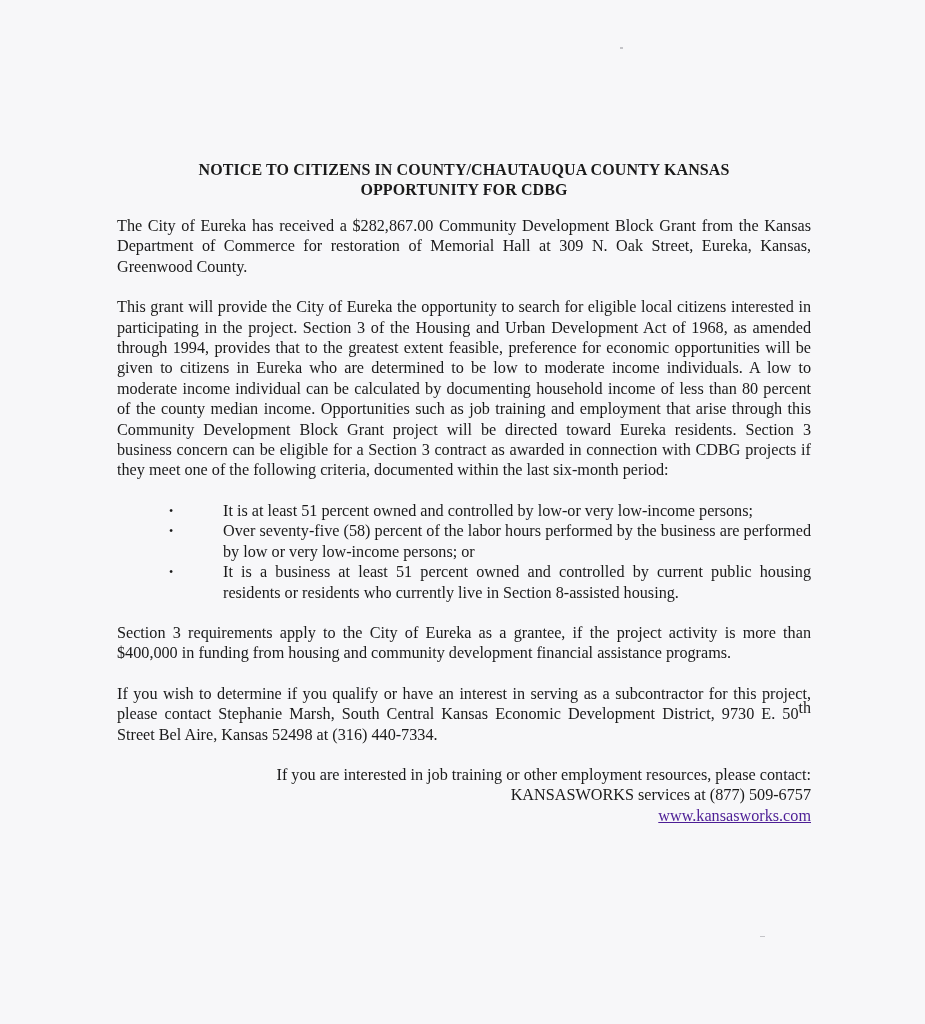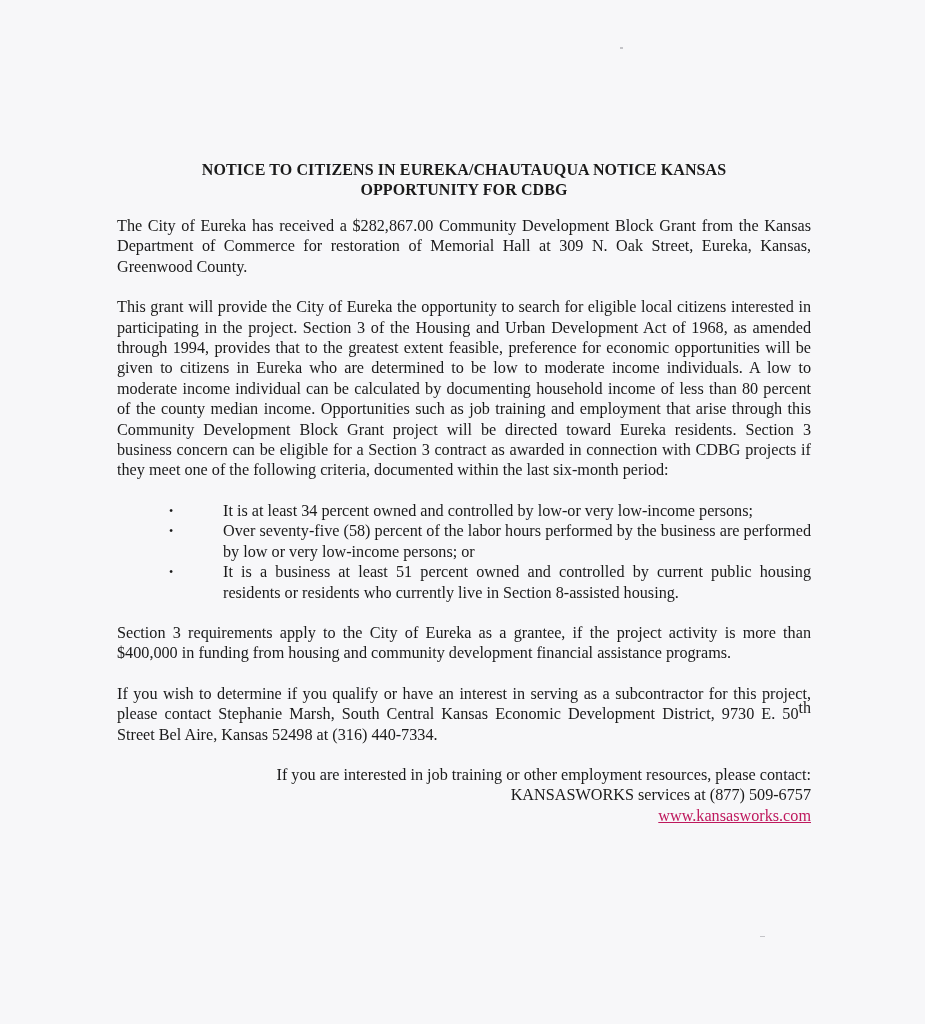--- a/index.html
+++ b/index.html
@@ -48,50 +48,50 @@
     text-align: justify;
   }
   ul.criteria li .bullet {
     position: absolute;
     left: 52px;
     top: 0;
     font-size: 12px;
   }
   sup { font-size: 16px; line-height: 0; vertical-align: super; }
   a.link {
-    color: #be185d;
+    color: #4c1d95;
   }
   .speck {
     position: absolute;
     width: 3px;
     height: 2px;
     background: #b6b6bc;
     opacity: 0.8;
   }
 </style>
 </head>
 <body>
 
 <div class="speck" style="left:620px; top:47px;"></div>
 <div class="speck" style="left:760px; top:936px; width:5px; height:1px;"></div>
 
 <div class="page">
   <div class="title">
-    <div>NOTICE TO CITIZENS IN EUREKA/CHAUTAUQUA NOTICE KANSAS</div>
+    <div>NOTICE TO CITIZENS IN COUNTY/CHAUTAUQUA COUNTY KANSAS</div>
     <div>OPPORTUNITY FOR CDBG</div>
   </div>
 
   <p>The City of Eureka has received a $282,867.00 Community Development Block Grant from the Kansas Department of Commerce for restoration of Memorial Hall at 309 N. Oak Street, Eureka, Kansas, Greenwood County.</p>
 
   <p>This grant will provide the City of Eureka the opportunity to search for eligible local citizens interested in participating in the project. Section 3 of the Housing and Urban Development Act of 1968, as amended through 1994, provides that to the greatest extent feasible, preference for economic opportunities will be given to citizens in Eureka who are determined to be low to moderate income individuals. A low to moderate income individual can be calculated by documenting household income of less than 80 percent of the county median income. Opportunities such as job training and employment that arise through this Community Development Block Grant project will be directed toward Eureka residents. Section 3 business concern can be eligible for a Section 3 contract as awarded in connection with CDBG projects if they meet one of the following criteria, documented within the last six-month period:</p>
 
   <ul class="criteria">
     <li>
       <span class="bullet">•</span>
-      <span>It is at least 34 percent owned and controlled by low-or very low-income persons;</span>
+      <span>It is at least 51 percent owned and controlled by low-or very low-income persons;</span>
     </li>
     <li>
       <span class="bullet">•</span>
       <span>Over seventy-five (58) percent of the labor hours performed by the business are performed by low or very low-income persons; or</span>
     </li>
     <li>
       <span class="bullet">•</span>
       <span>It is a business at least 51 percent owned and controlled by current public housing residents or residents who currently live in Section 8-assisted housing.</span>
     </li>
   </ul>

